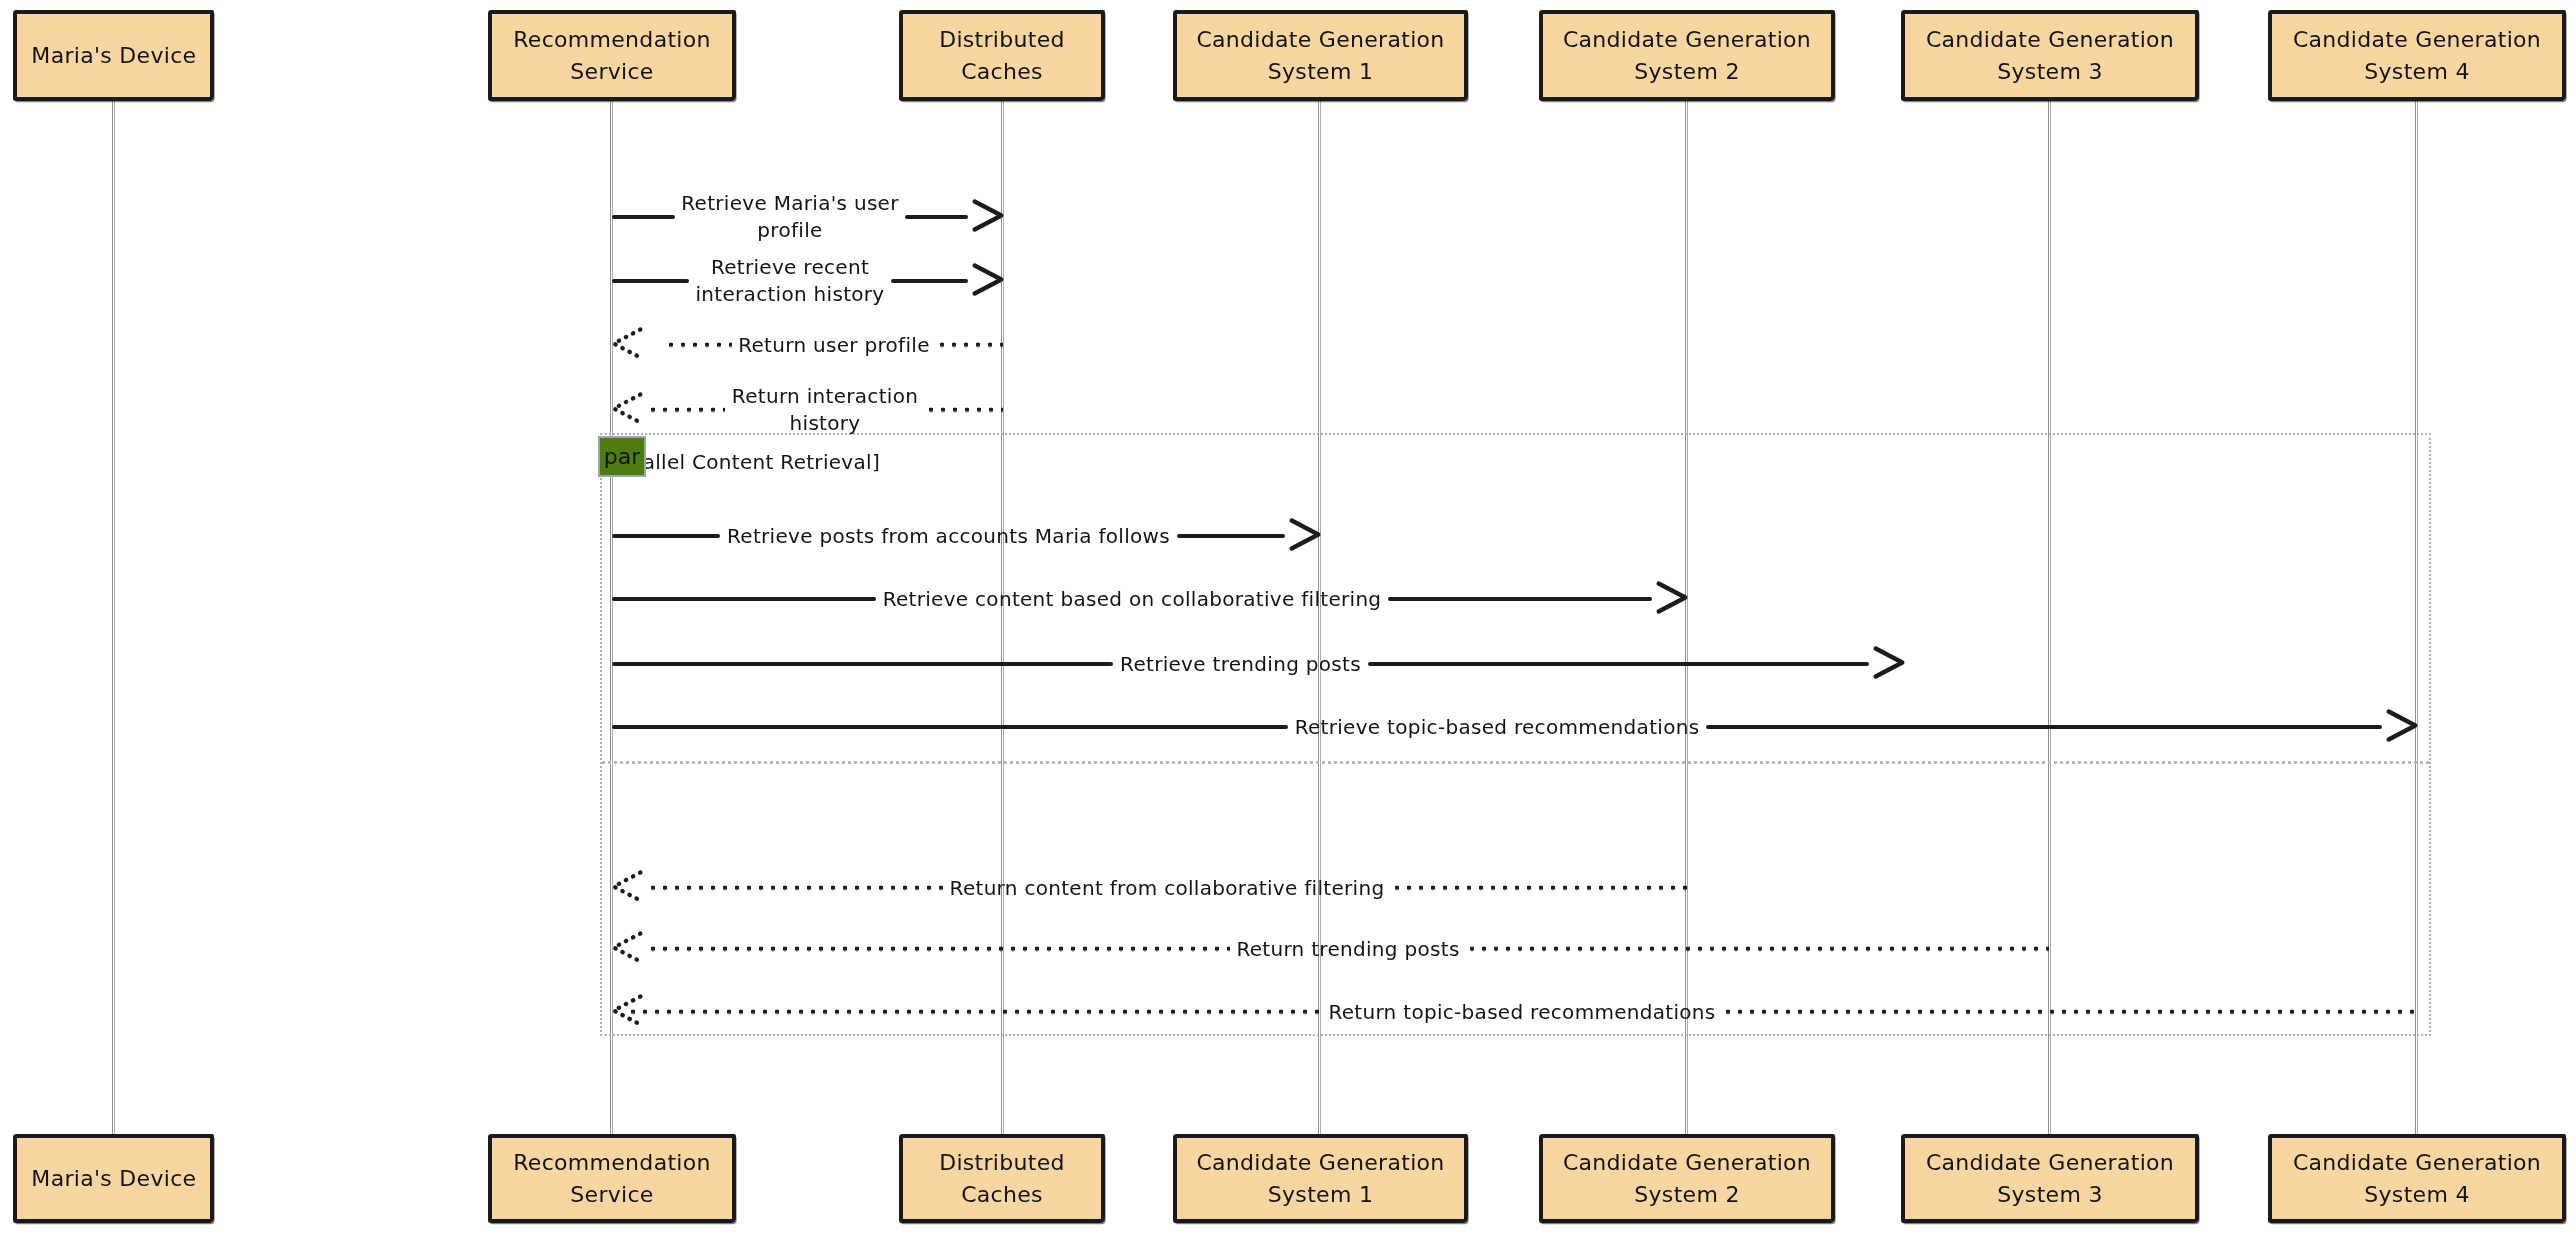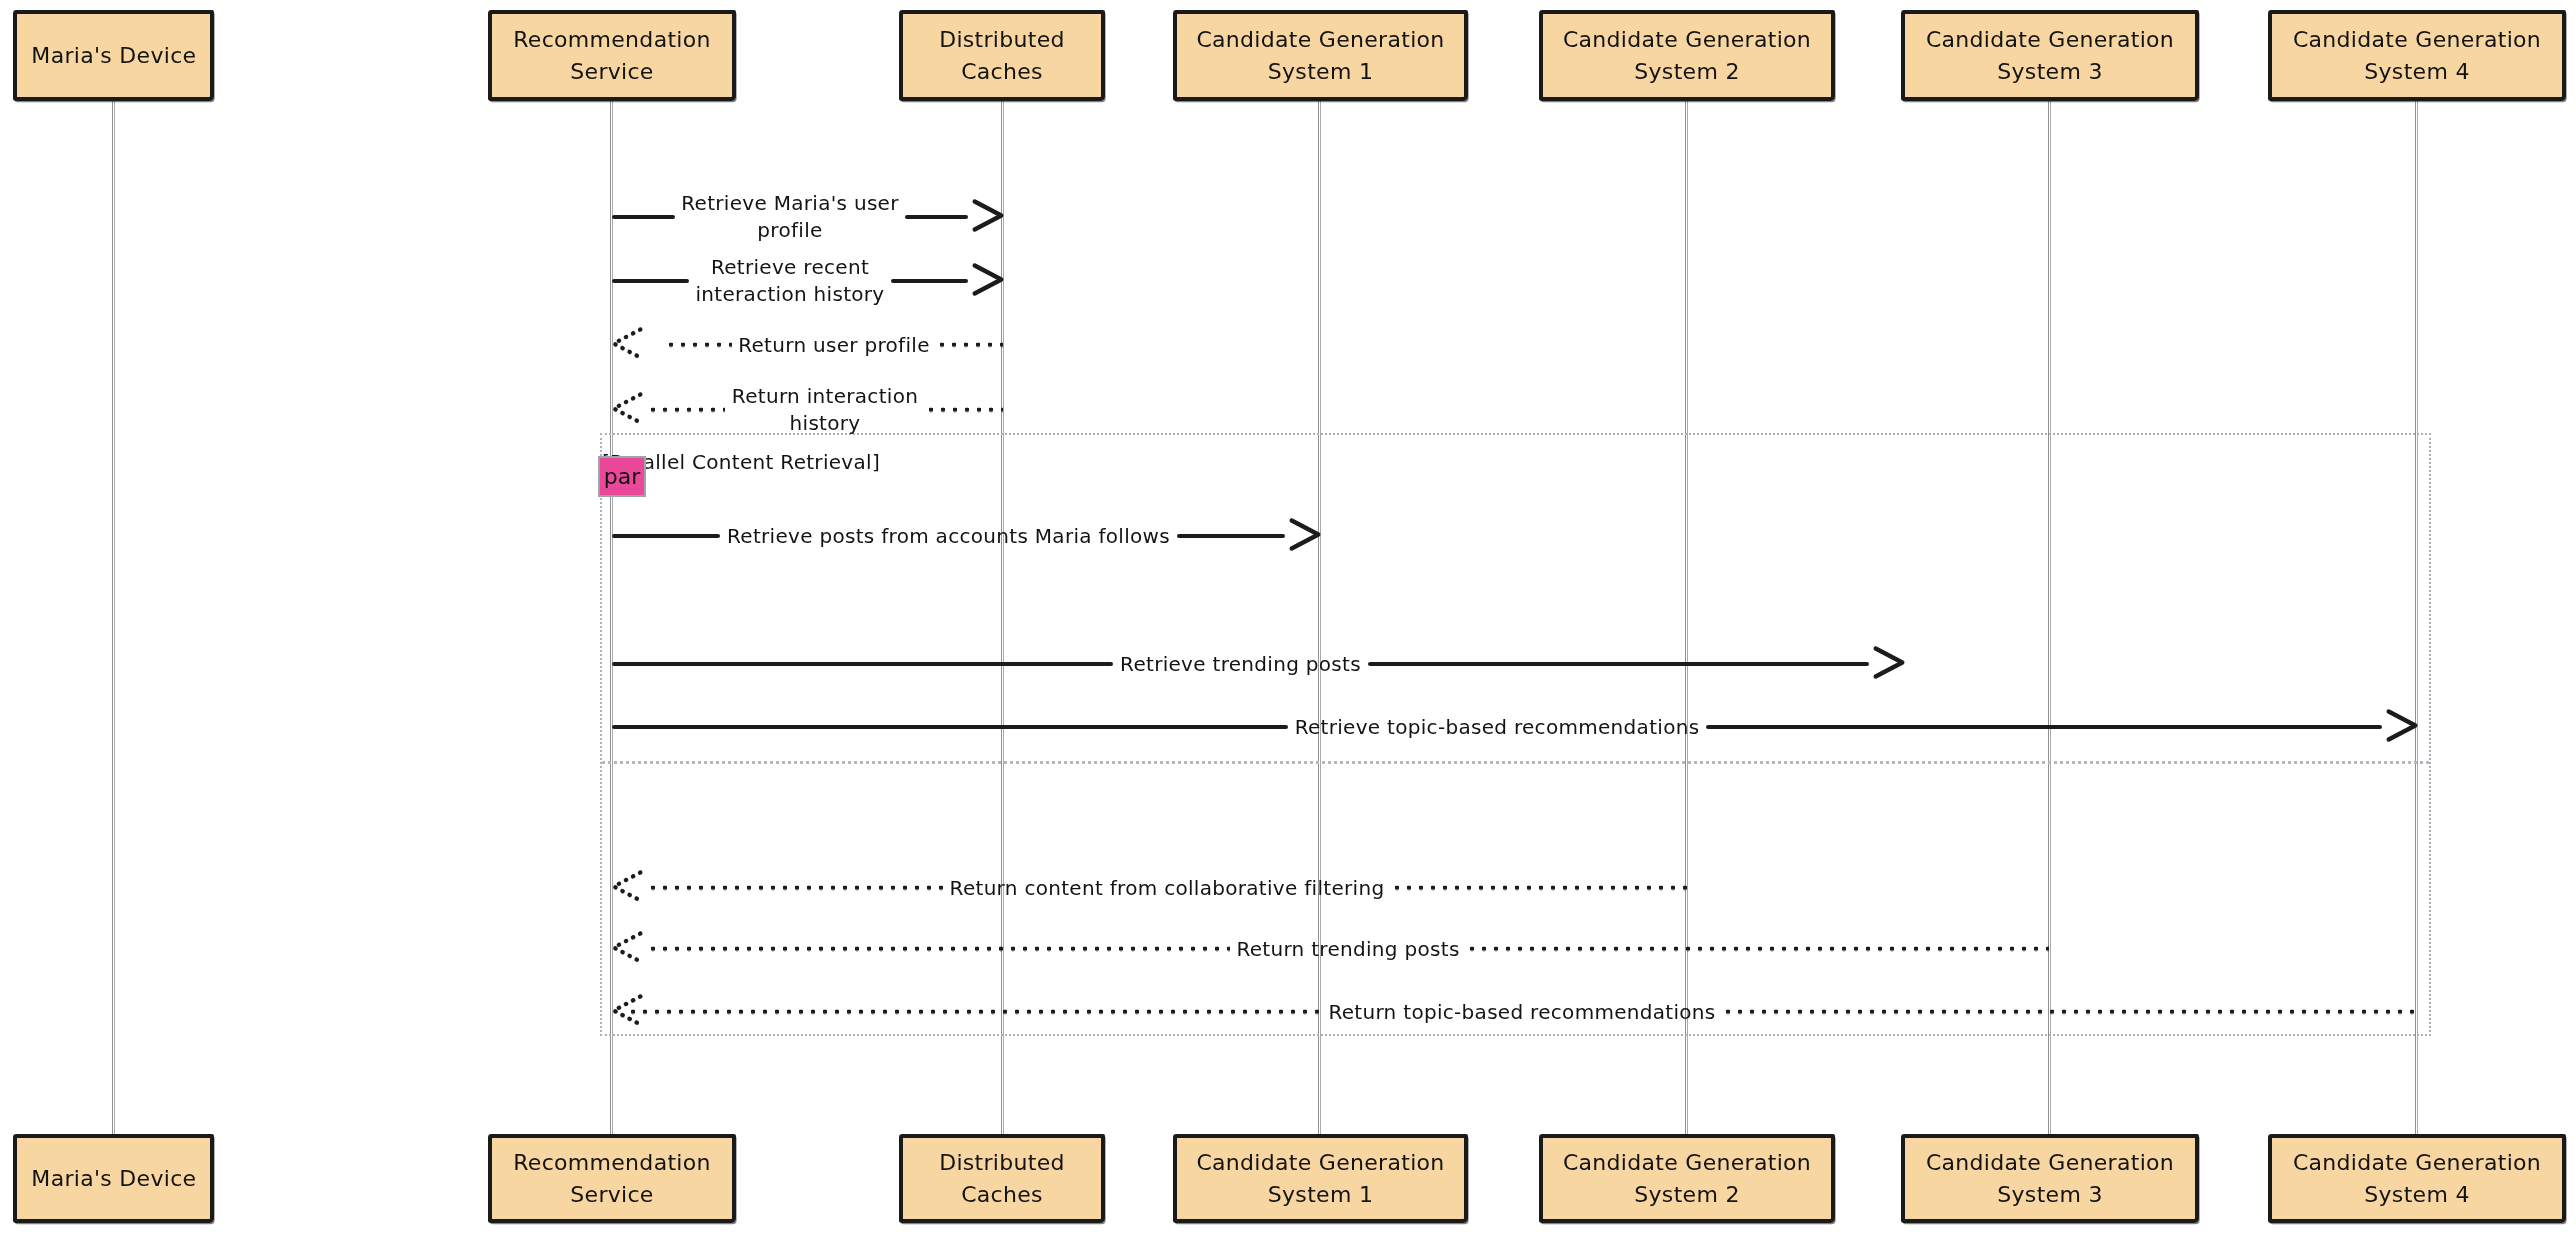--- a/index.html
+++ b/index.html
@@ -39,26 +39,25 @@
     border-top:3.4px dotted #b2b9c0;
   }
   .par-condition{
     position:absolute;left:0;width:100%;
     font-size:20px;color:#141414;
     letter-spacing:0.3px;
   }
   .par-label{
     position:absolute;
     display:flex;align-items:center;justify-content:center;
-    background:#ec4899;
+    background:#4d7c0f;
     border:2.7px solid #9aa5ae;
     box-sizing:border-box;
     font-size:22px;color:#141414;
     z-index:3;
-    margin-top:20px;
   }
 
   .message{
     position:absolute;height:74px;
     display:flex;align-items:center;
     box-sizing:border-box;
     z-index:2;
   }
   .message .seg{flex:1 1 0;min-width:8px;}
   .seg.solid{height:3.4px;background:#1c1c1c;border-radius:2px;}
@@ -123,20 +122,28 @@
       <div class="msg-label">Return interaction
 history</div>
       <div class="seg dotted"></div>
       <div class="arrowhead left"><svg width="34" height="36" viewBox="0 0 50 54">
           <path d="M45 6 L5 27 L45 48" fill="none" stroke="#1c1c1c" stroke-width="6.5" stroke-linecap="round" stroke-linejoin="round" stroke-dasharray="0.5 11.5"></path>
         </svg></div>
     </div>
     <div class="message" style="left: 612px; top: 499px; width: 708px; padding-right: 35px;">
       <div class="seg solid"></div>
       <div class="msg-label">Retrieve posts from accounts Maria follows</div>
+      <div class="seg solid"></div>
+      <div class="arrowhead right"><svg width="34" height="36" viewBox="0 0 50 54">
+          <path d="M5 6 L45 27 L5 48" fill="none" stroke="#1c1c1c" stroke-width="6.5" stroke-linecap="round" stroke-linejoin="round"></path>
+        </svg></div>
+    </div>
+    <div class="message" style="left: 612px; top: 562px; width: 1075px; padding-right: 35px;">
+      <div class="seg solid"></div>
+      <div class="msg-label">Retrieve content based on collaborative filtering</div>
       <div class="seg solid"></div>
       <div class="arrowhead right"><svg width="34" height="36" viewBox="0 0 50 54">
           <path d="M5 6 L45 27 L5 48" fill="none" stroke="#1c1c1c" stroke-width="6.5" stroke-linecap="round" stroke-linejoin="round"></path>
         </svg></div>
     </div>
     <div class="message" style="left: 612px; top: 627px; width: 1292px; padding-right: 35px;">
       <div class="seg solid"></div>
       <div class="msg-label">Retrieve trending posts</div>
       <div class="seg solid"></div>
       <div class="arrowhead right"><svg width="34" height="36" viewBox="0 0 50 54">

